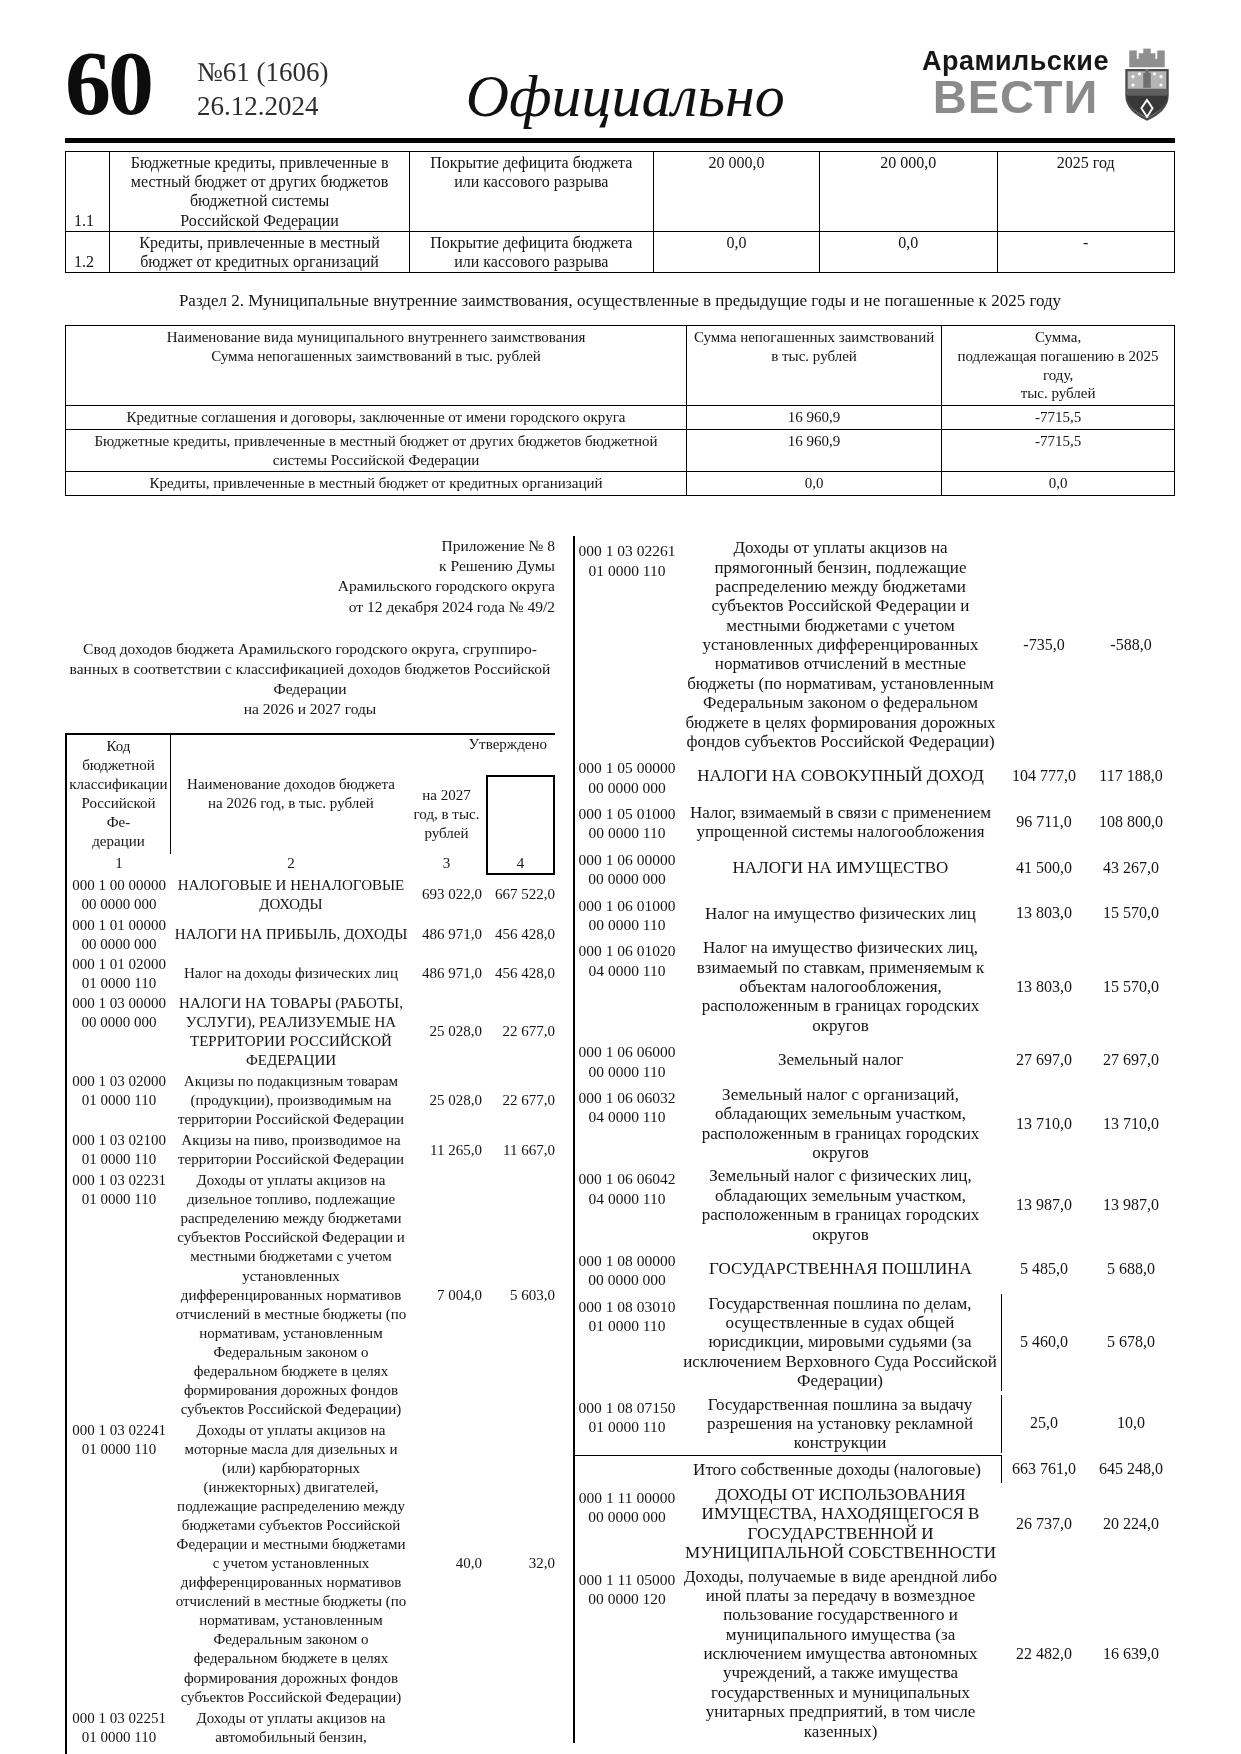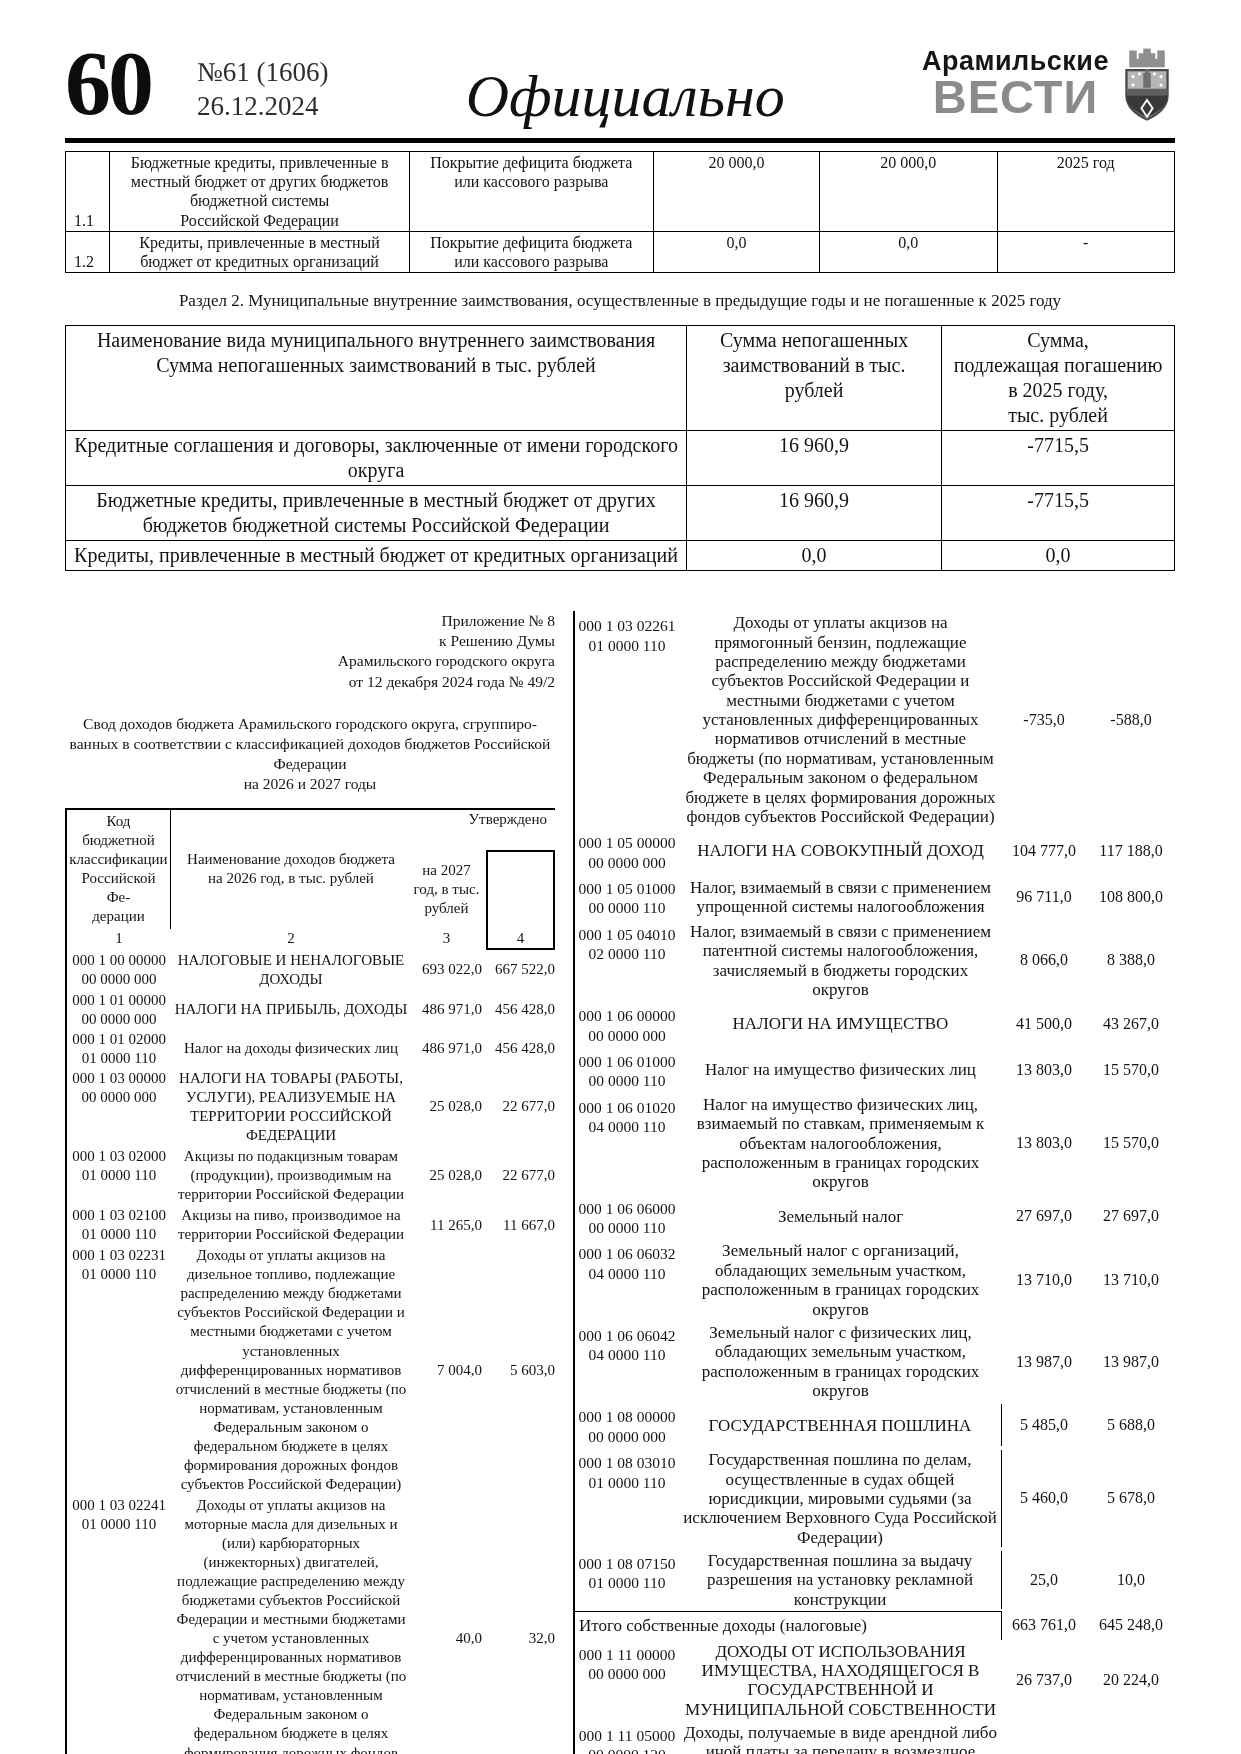--- a/index.html
+++ b/index.html
@@ -25,21 +25,21 @@
   .t1{width:100%;margin-top:8px;font-size:16px;line-height:1.2;}
   .t1 td{border:1.5px solid #000;text-align:center;padding:1px 4px;vertical-align:top;}
   .t1 .c-num{vertical-align:bottom;text-align:left;padding-left:8px;width:4%;}
   .t1 .c-nm{width:27%;}
   .t1 .c-pp{width:22%;}
   .t1 .c-a{width:15%;}
   .t1 .c-b{width:16%;}
   .t1 .c-c{width:16%;}
   
   .sec2-title{text-align:center;font-size:17px;margin:18px 0 14px 0;}
-  .t2{width:100%;font-size:20px;line-height:1.25;}
+  .t2{width:100%;font-size:15px;line-height:1.25;}
   .t2 th,.t2 td{border:1.5px solid #000;text-align:center;padding:2px 6px;vertical-align:top;font-weight:normal;}
   .t2 .h1{width:56%;}
   .t2 .h2{width:23%;}
   .t2 .h3{width:21%;}
   
   .two-col{display:flex;align-items:flex-start;margin-top:40px;gap:18px;}
   .col-left{width:490px;flex:none;}
   .col-right{width:603px;flex:none;}
   .apx-ref{text-align:right;font-size:15.5px;line-height:1.3;}
   .apx-title{text-align:center;font-size:15.5px;line-height:1.3;margin-top:22px;}
@@ -59,21 +59,21 @@
   .lt-row .c-name{text-align:center;padding:1px 3px;}
   .lt-row .c-v{text-align:right;white-space:nowrap;}
   
   .rt{border-left:2px solid #000;font-size:17px;line-height:1.14;}
   .rt-row{display:grid;grid-template-columns:104px 1fr 84px 90px;align-items:center;padding:2px 0;}
   .rt-row .c-code{text-align:center;white-space:pre-line;align-self:start;font-size:15.5px;line-height:1.25;padding-top:3px;}
   .rt-row .c-name{text-align:center;padding:0 4px;}
   .rt-row .c-v{text-align:center;white-space:nowrap;font-size:16px;}
   .rt-rows .rt-row:nth-child(n+11) .c-name{border-right:1.5px solid #000;align-self:stretch;display:flex;align-items:center;justify-content:center;}
   .rt-itogo{display:grid;grid-template-columns:104px 1fr 84px 90px;align-items:center;}
-  .rt-itogo .c-span{grid-column:1/3;border-top:1.5px solid #000;border-right:1.5px solid #000;text-align:left;padding:4px 4px;}
+  .rt-itogo .c-span{grid-column:1/3;border-top:1.5px solid #000;border-right:1.5px solid #000;text-align:right;padding:4px 20px;}
   .rt-itogo .c-v{text-align:center;white-space:nowrap;font-size:16px;}
 </style>
 </head>
 <body>
 
 <div class="page">
 
   <header class="masthead">
     <div class="page-num">60</div>
     <div class="issue-block">
@@ -287,27 +287,20 @@
             <div class="c-v">117 188,0</div>
           </div>
             <div class="rt-row">
             <div class="c-code">000 1 05 01000
 00 0000 110</div>
             <div class="c-name">Налог, взимаемый в связи с применением упрощенной системы налогообложения</div>
             <div class="c-v">96 711,0</div>
             <div class="c-v">108 800,0</div>
           </div>
             <div class="rt-row">
-            <div class="c-code">000 1 05 04010
-02 0000 110</div>
-            <div class="c-name">Налог, взимаемый в связи с применением патентной системы налогообложения, зачисляемый в бюджеты городских округов</div>
-            <div class="c-v">8 066,0</div>
-            <div class="c-v">8 388,0</div>
-          </div>
-            <div class="rt-row">
             <div class="c-code">000 1 06 00000
 00 0000 000</div>
             <div class="c-name">НАЛОГИ НА ИМУЩЕСТВО</div>
             <div class="c-v">41 500,0</div>
             <div class="c-v">43 267,0</div>
           </div>
             <div class="rt-row">
             <div class="c-code">000 1 06 01000
 00 0000 110</div>
             <div class="c-name">Налог на имущество физических лиц</div>

